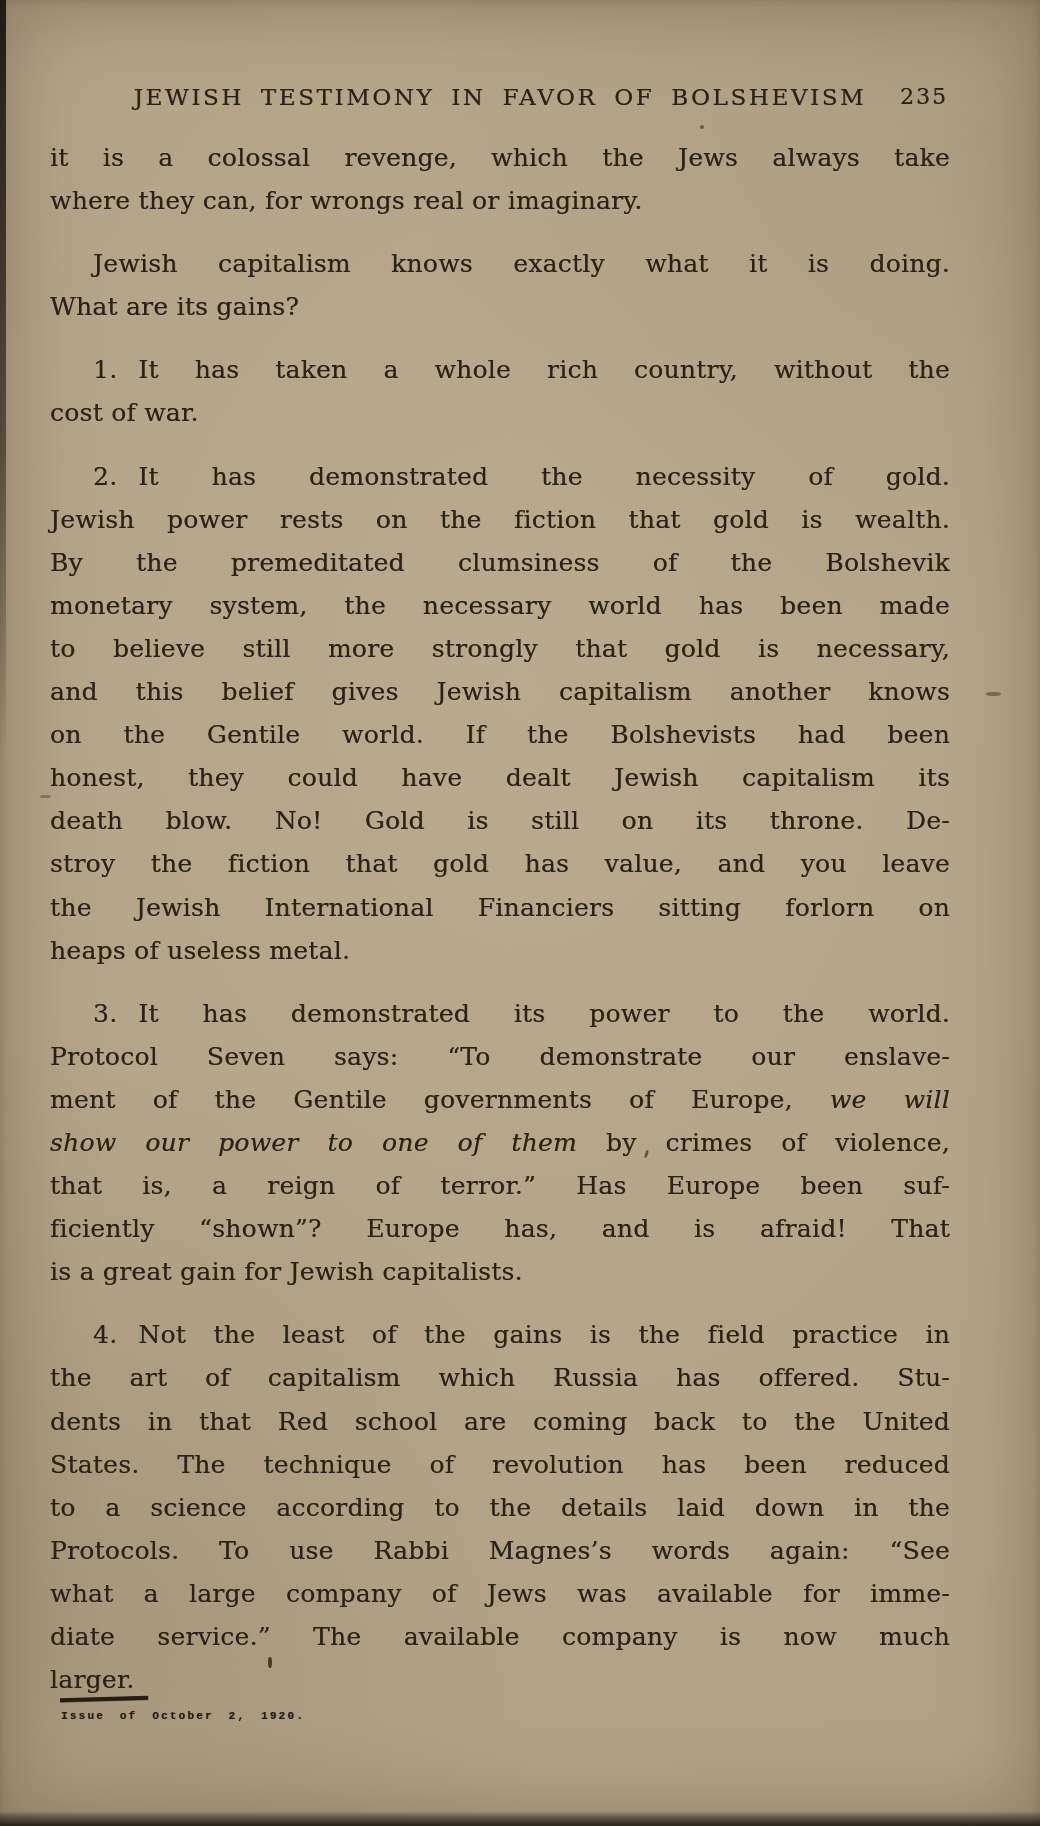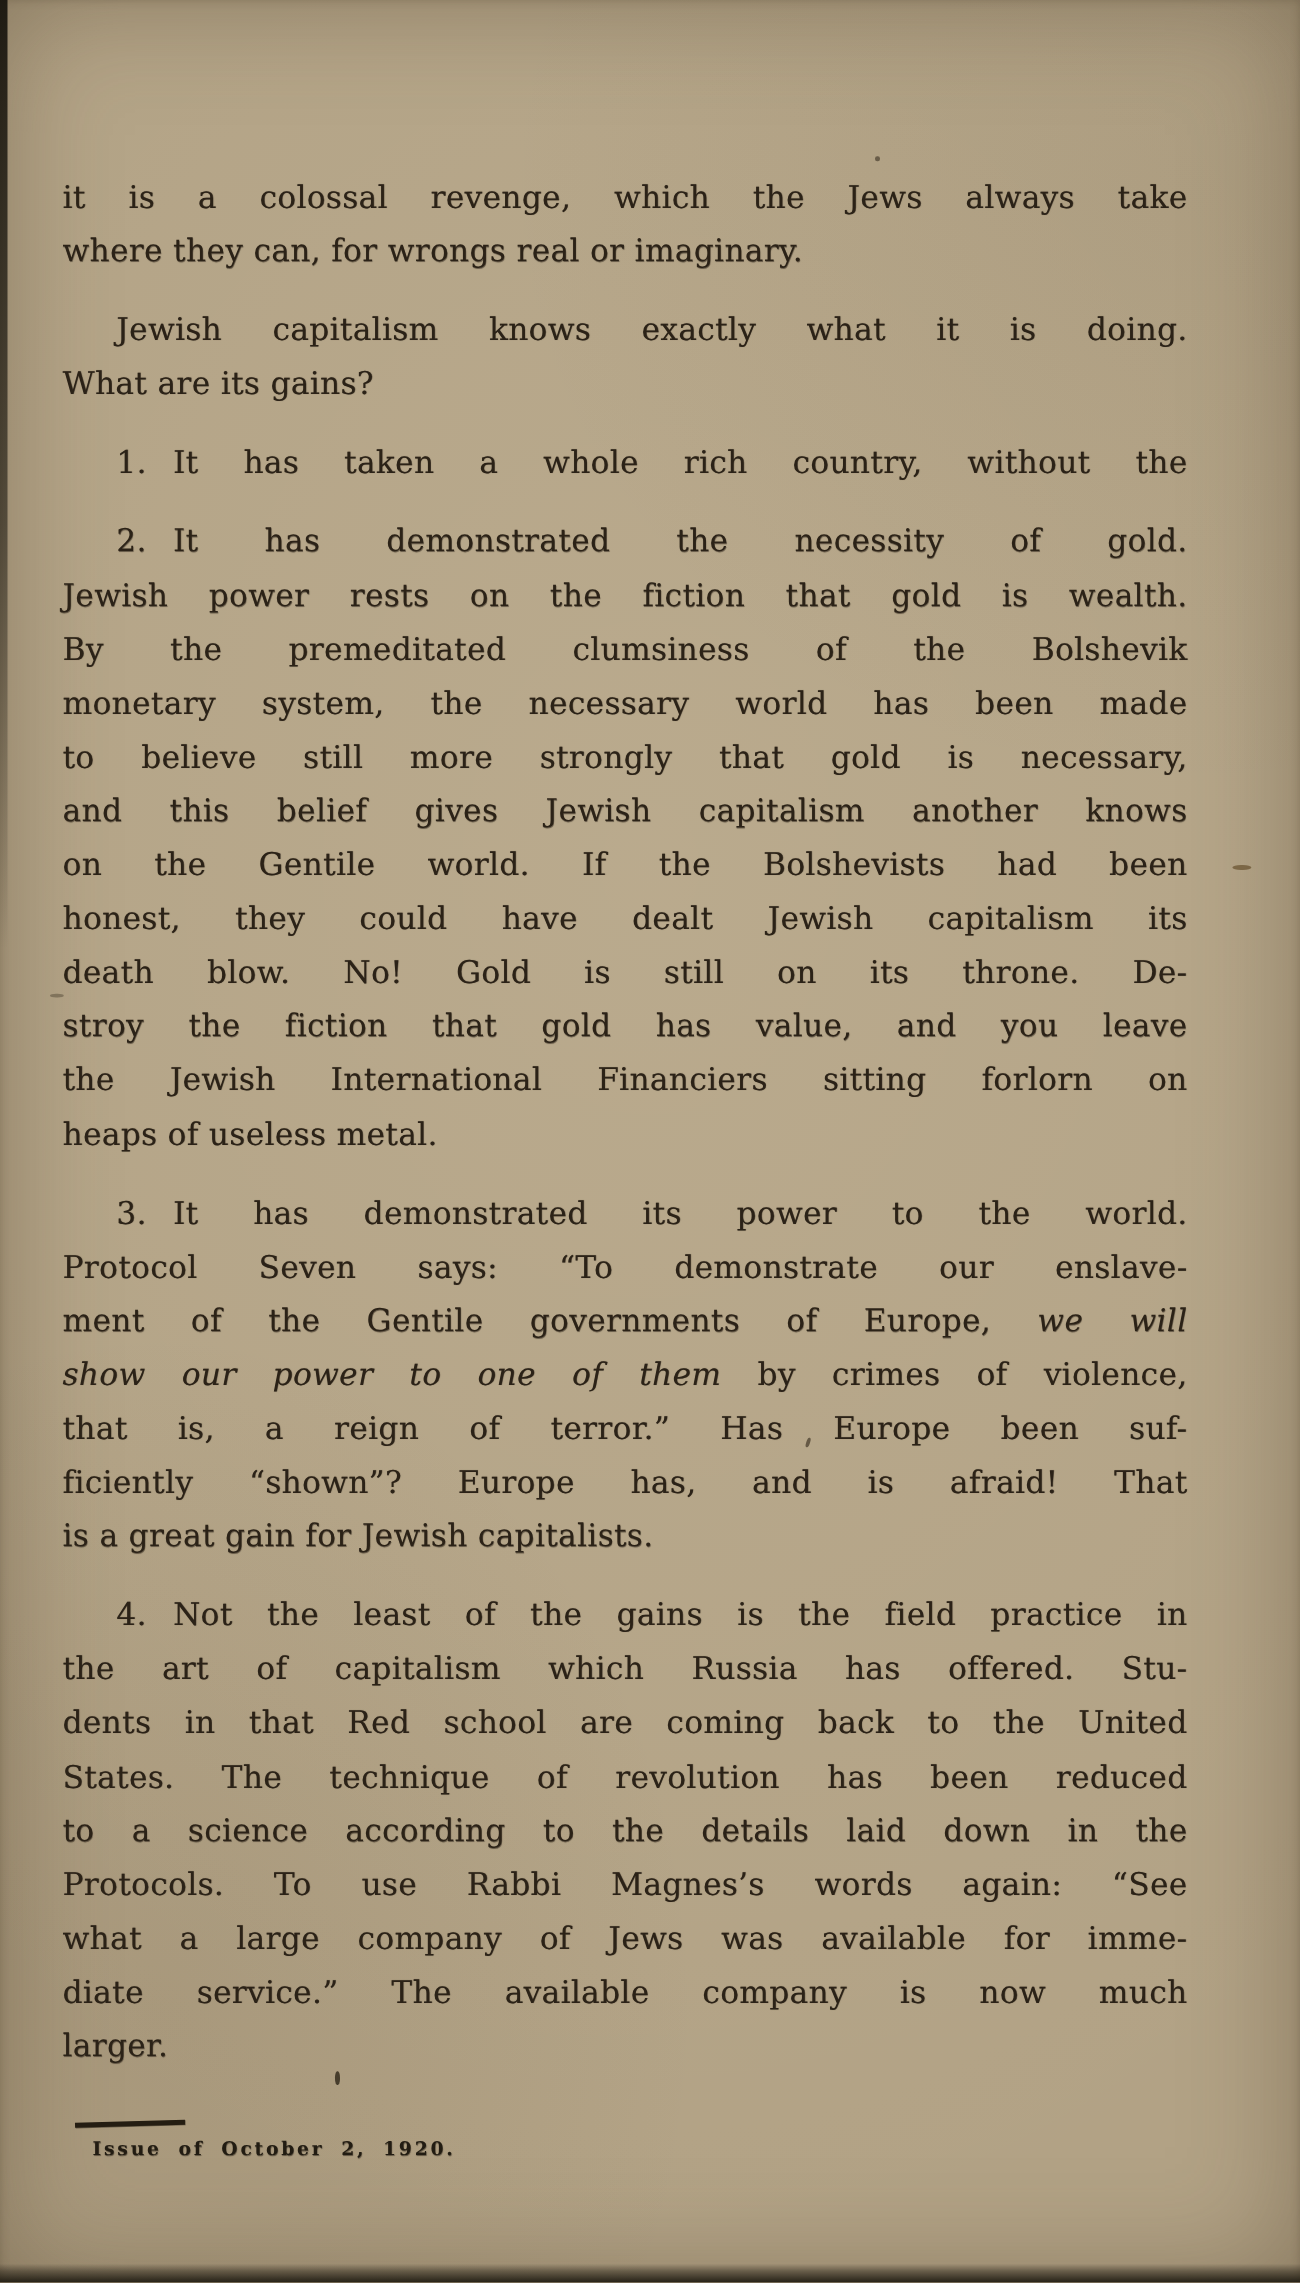--- a/index.html
+++ b/index.html
@@ -52,46 +52,51 @@
   .line.end{text-align-last:left;}
   .line.indent{text-indent:43px;margin-top:20px;}
   .line .num{margin-right:21px;}
   .line .it{font-style:italic;}
   .footnote-rule{
     position:absolute;left:60px;top:1697px;width:88px;height:4px;
     background:#241d12;transform:rotate(-1.6deg);
     box-shadow:0.5px 0.5px 0.5px rgba(36,29,18,0.5);
   }
   .footnote{
-    position:absolute;left:74px;top:1710px;
-    font-size:15px;font-weight:bold;letter-spacing:2.2px;word-spacing:6px;
-    color:#221c12;text-shadow:0.4px 0.4px 0.7px rgba(34,28,18,0.55);
+    position:absolute;left:61px;top:1710px;
+    font-size:11px;font-weight:bold;letter-spacing:2.2px;word-spacing:6px;
+    color:#221c12;text-shadow:0.4px 0.4px 0.7px rgba(34,28,18,0.55);font-family:Liberation Mono, monospace;
   }
   .speck{position:absolute;background:rgba(46,37,24,0.8);border-radius:45%;}
   .speck.s1{left:268px;top:1657px;width:4px;height:11px;}
   .speck.s2{left:986px;top:692px;width:15px;height:4px;background:rgba(107,84,50,0.75);}
   .speck.s3{left:645px;top:1150px;width:3px;height:8px;transform:rotate(18deg);background:rgba(46,37,24,0.6);}
   .speck.s4{left:40px;top:795px;width:11px;height:3px;background:rgba(46,37,24,0.35);}
   .speck.s5{left:700px;top:125px;width:4px;height:4px;background:rgba(46,37,24,0.55);}
 </style>
 </head>
 <body>
 
 <div class="page">
 
   <div class="left-edge"></div>
   <div class="bottom-edge"></div>
 
+  <div class="header">
+    <span class="title">JEWISH TESTIMONY IN FAVOR OF BOLSHEVISM</span>
+    <span class="pagenum">235</span>
+  </div>
 
   <div class="body-text">
       <div class="line"><span>it is a colossal revenge, which the Jews always take</span></div>
       <div class="line end"><span>where they can, for wrongs real or imaginary.</span></div>
       <div class="line indent"><span>Jewish capitalism knows exactly what it is doing.</span></div>
       <div class="line end"><span>What are its gains?</span></div>
       <div class="line indent"><span class="num">1.</span><span>It has taken a whole rich country, without the</span></div>
+      <div class="line end"><span>cost of war.</span></div>
       <div class="line indent"><span class="num">2.</span><span>It has demonstrated the necessity of gold.</span></div>
       <div class="line"><span>Jewish power rests on the fiction that gold is wealth.</span></div>
       <div class="line"><span>By the premeditated clumsiness of the Bolshevik</span></div>
       <div class="line"><span>monetary system, the necessary world has been made</span></div>
       <div class="line"><span>to believe still more strongly that gold is necessary,</span></div>
       <div class="line"><span>and this belief gives Jewish capitalism another knows</span></div>
       <div class="line"><span>on the Gentile world. If the Bolshevists had been</span></div>
       <div class="line"><span>honest, they could have dealt Jewish capitalism its</span></div>
       <div class="line"><span>death blow. No! Gold is still on its throne. De-</span></div>
       <div class="line"><span>stroy the fiction that gold has value, and you leave</span></div>

